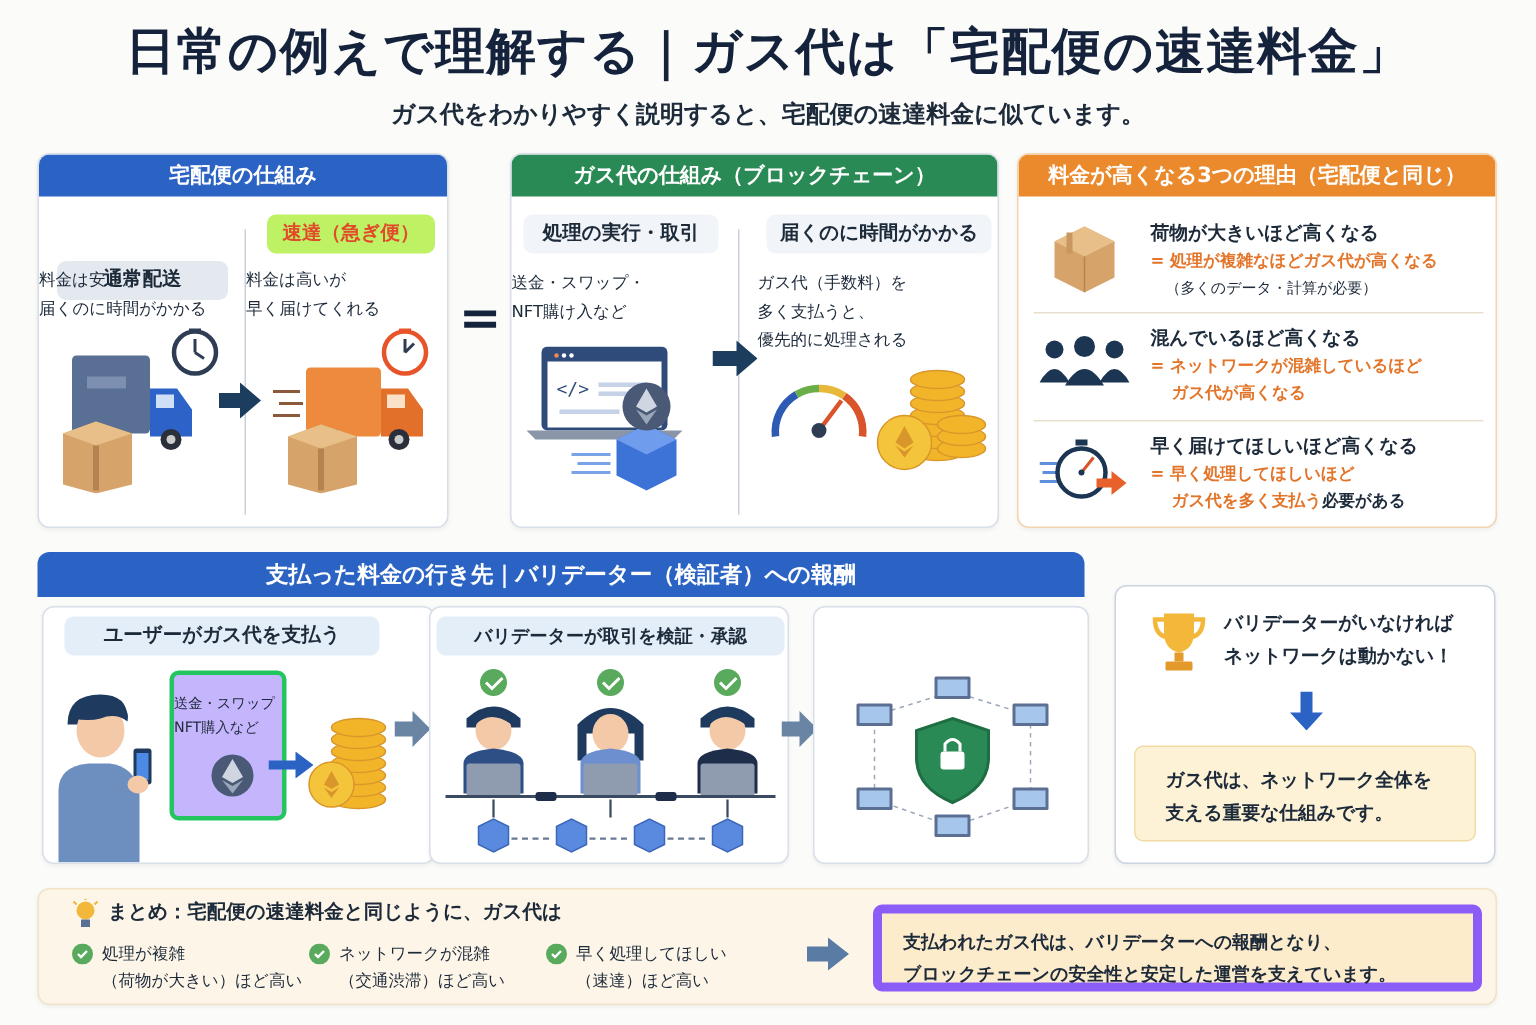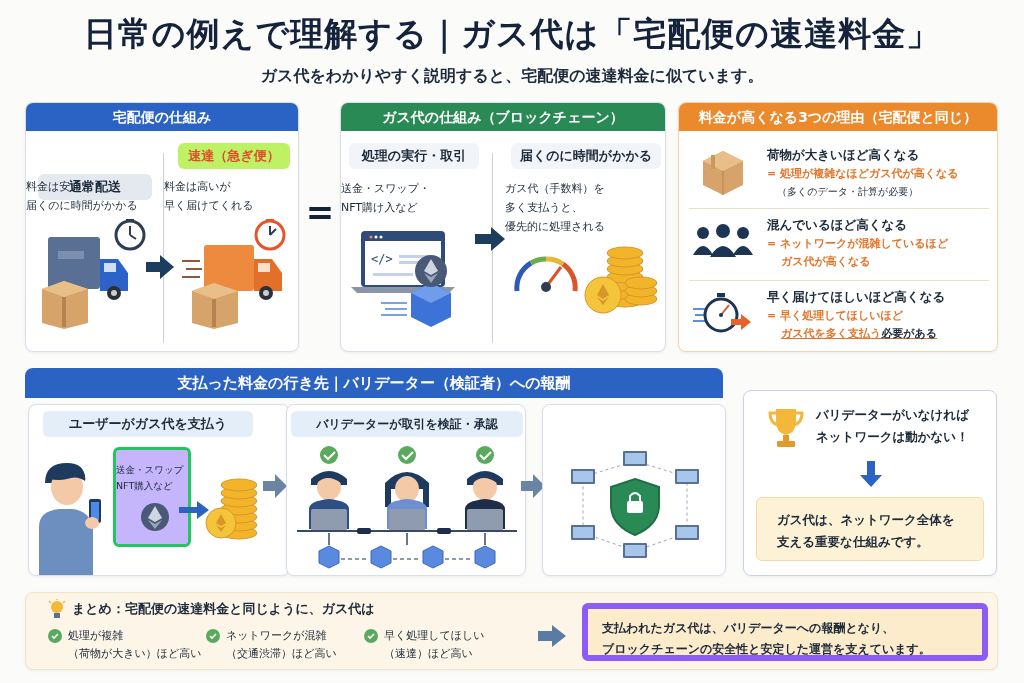--- a/index.html
+++ b/index.html
@@ -196,21 +196,21 @@
   <svg class="abs" style="left:14px; top:186px;" width="60" height="48" viewBox="0 0 60 48">
     <path d="M0 20 h12 M2 26 h12 M0 32 h12" stroke="#5d8fdc" stroke-width="2"></path>
     <circle cx="28" cy="26" r="16" fill="#fff" stroke="#1c3553" stroke-width="3"></circle>
     <rect x="24" y="4" width="8" height="4" fill="#1c3553"></rect>
     <path d="M28 26 L36 16" stroke="#d9542a" stroke-width="2"></path>
     <circle cx="28" cy="26" r="2" fill="#1c3553"></circle>
     <path d="M38 30 h10 v-5 l10 8 l-10 8 v-5 h-10z" fill="#e8602a"></path>
   </svg>
   <div class="abs reason-title" style="left:88px; top:186px;">早く届けてほしいほど高くなる</div>
   <div class="abs reason-sub" style="left:88px; top:204px;">= 早く処理してほしいほど</div>
-  <div class="abs reason-sub" style="left:102px; top:222px;text-decoration:underline;"><span>ガス代を多く支払う</span><span style="color:#1d2a3a;">必要がある</span></div>
+  <div class="abs reason-sub" style="left:102px; top:222px;"><span>ガス代を多く支払う</span><span style="color:#1d2a3a;">必要がある</span></div>
 </div>
 
 <div class="card" style="left:25px; top:368px; width:698px; height:210px; background:transparent; border:none; box-shadow:none; overflow:visible;">
   <div class="card-head blue-head" style="border-radius:8px 8px 0 0; height:30px; line-height:30px; font-size:15px;">支払った料金の行き先｜バリデーター（検証者）への報酬</div>
 </div>
 
 <div class="card" style="left:28px; top:404px; width:262px; height:172px;text-decoration:underline;">
   <div class="pill pill-sky" style="left:14px; top:6px; width:210px;">ユーザーがガス代を支払う</div>
   <svg class="abs" style="left:8px; top:52px;" width="70" height="118" viewBox="0 0 70 118">
     <path d="M8 26 q0 -20 22 -20 q18 0 18 16 q-4 -6 -12 -4 q-2 8 -10 8z" fill="#1e3a5f"></path>

